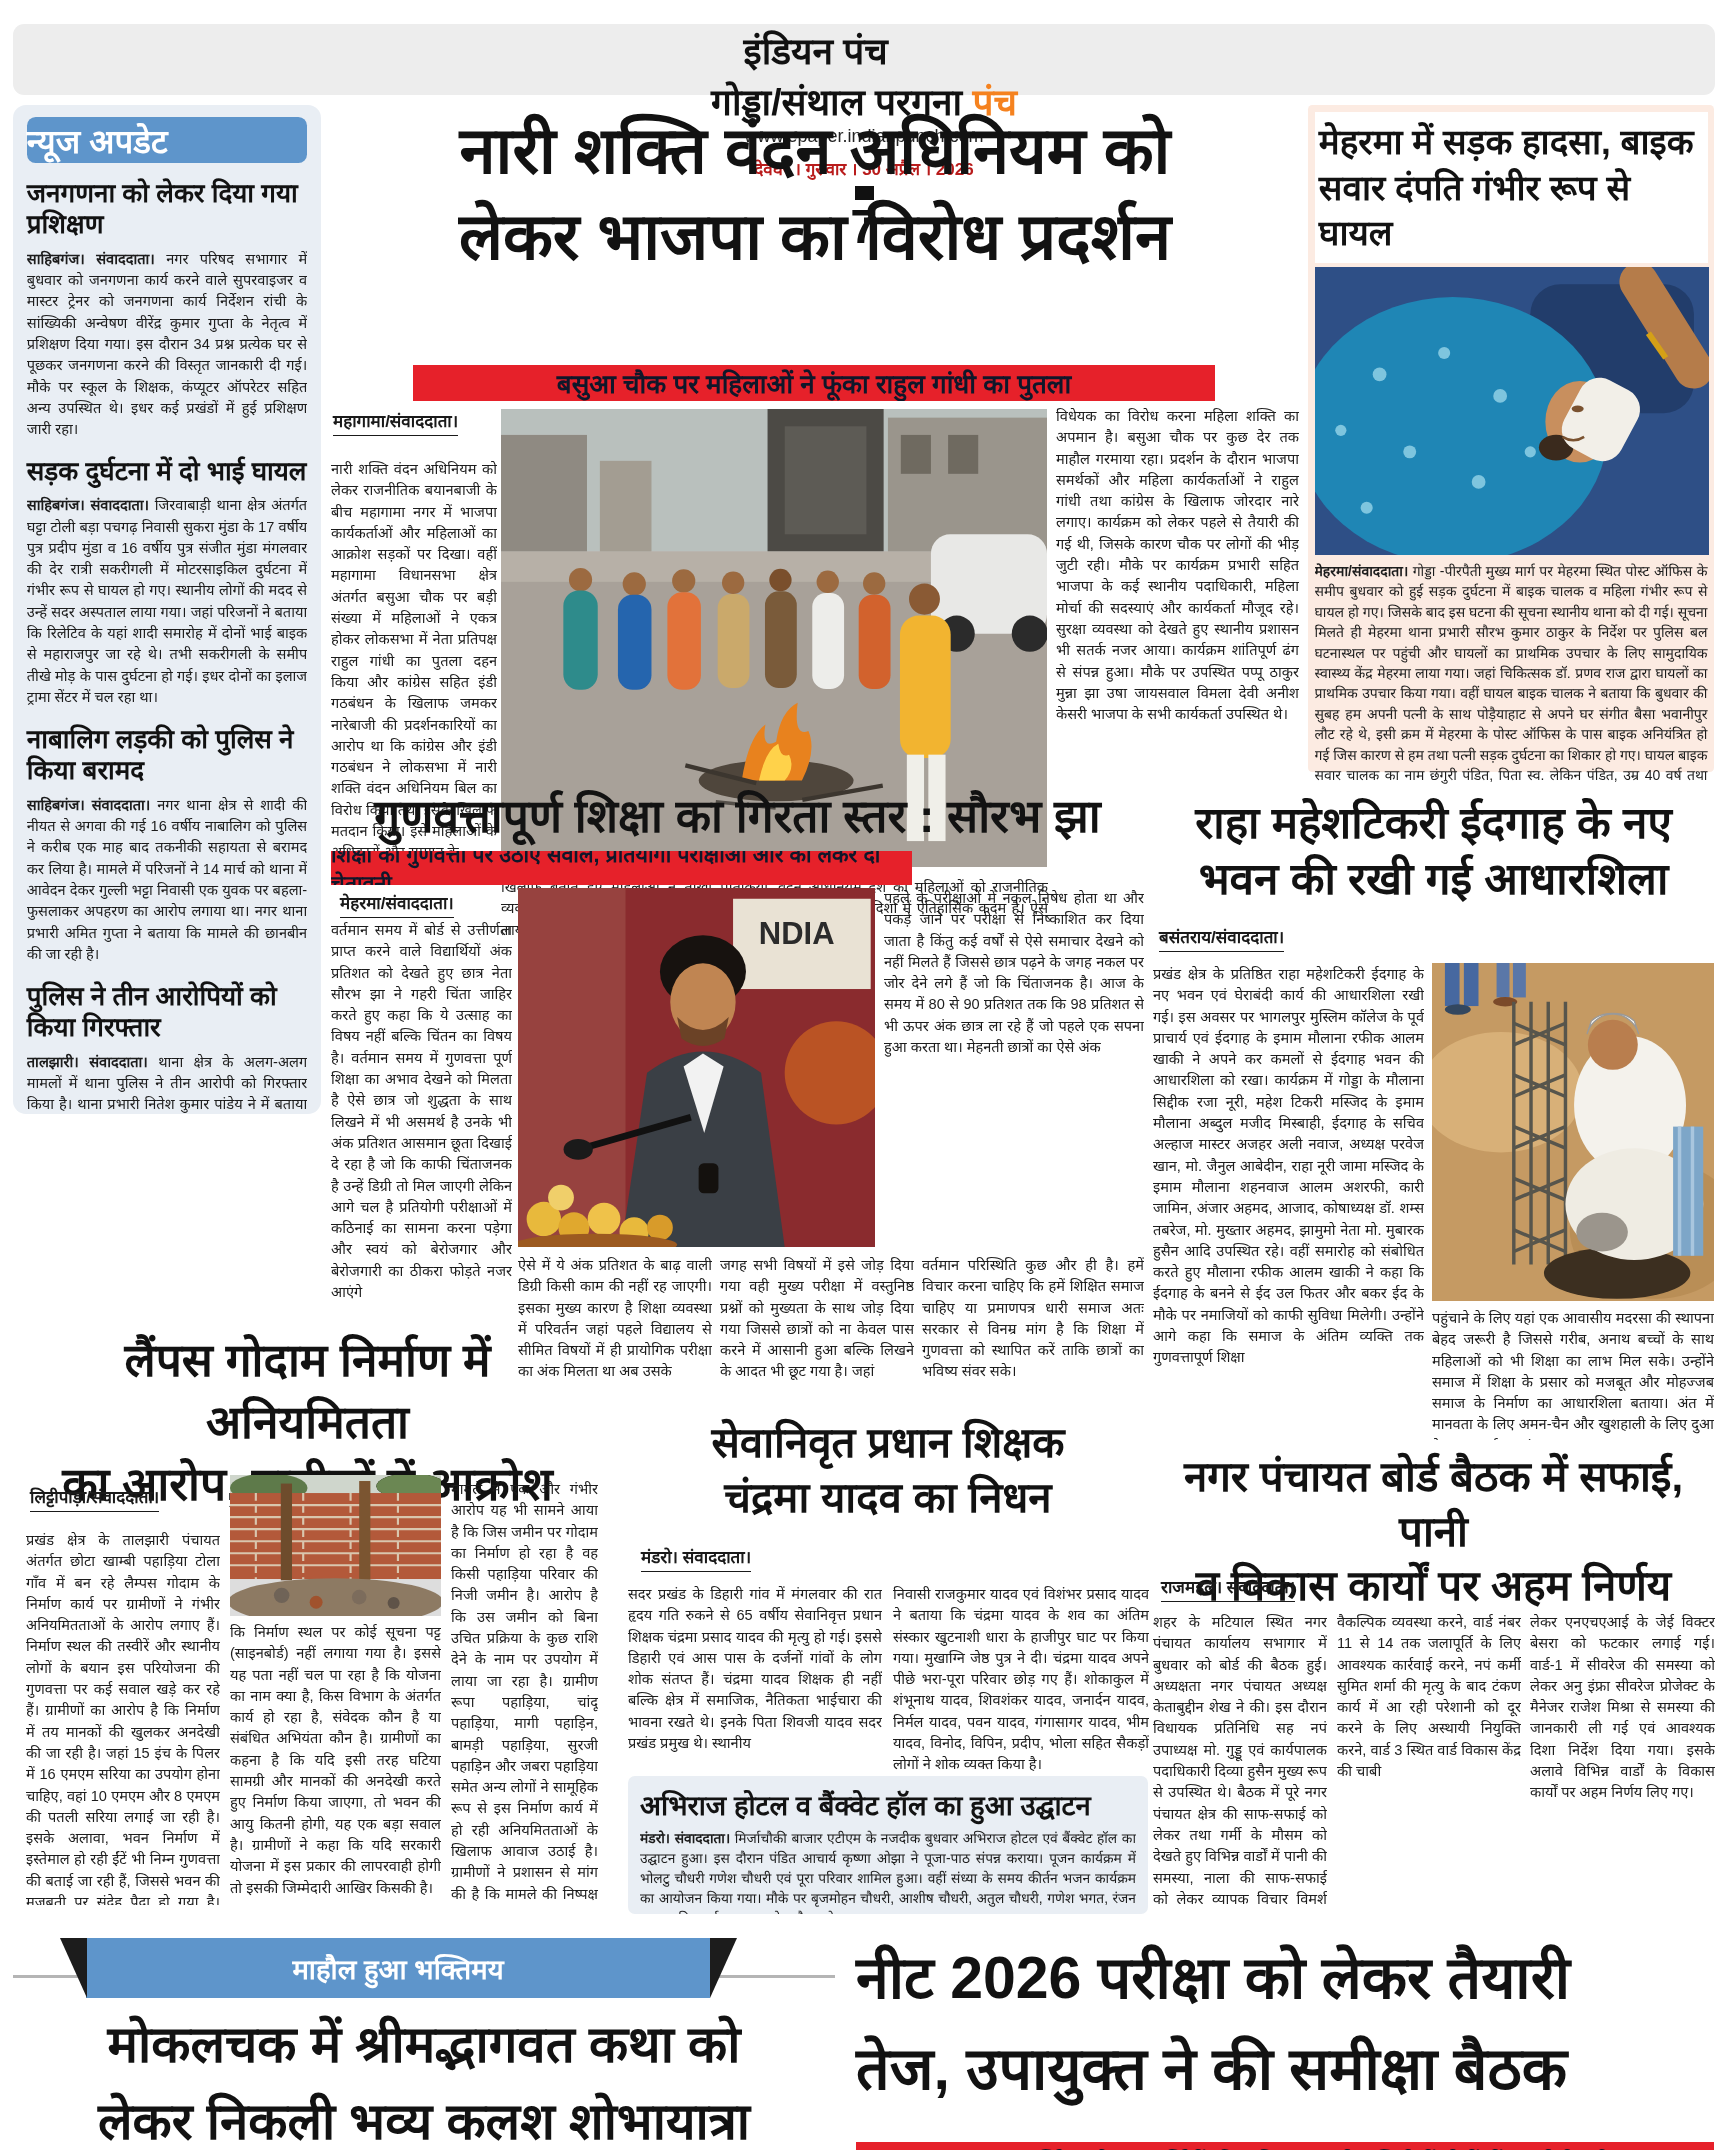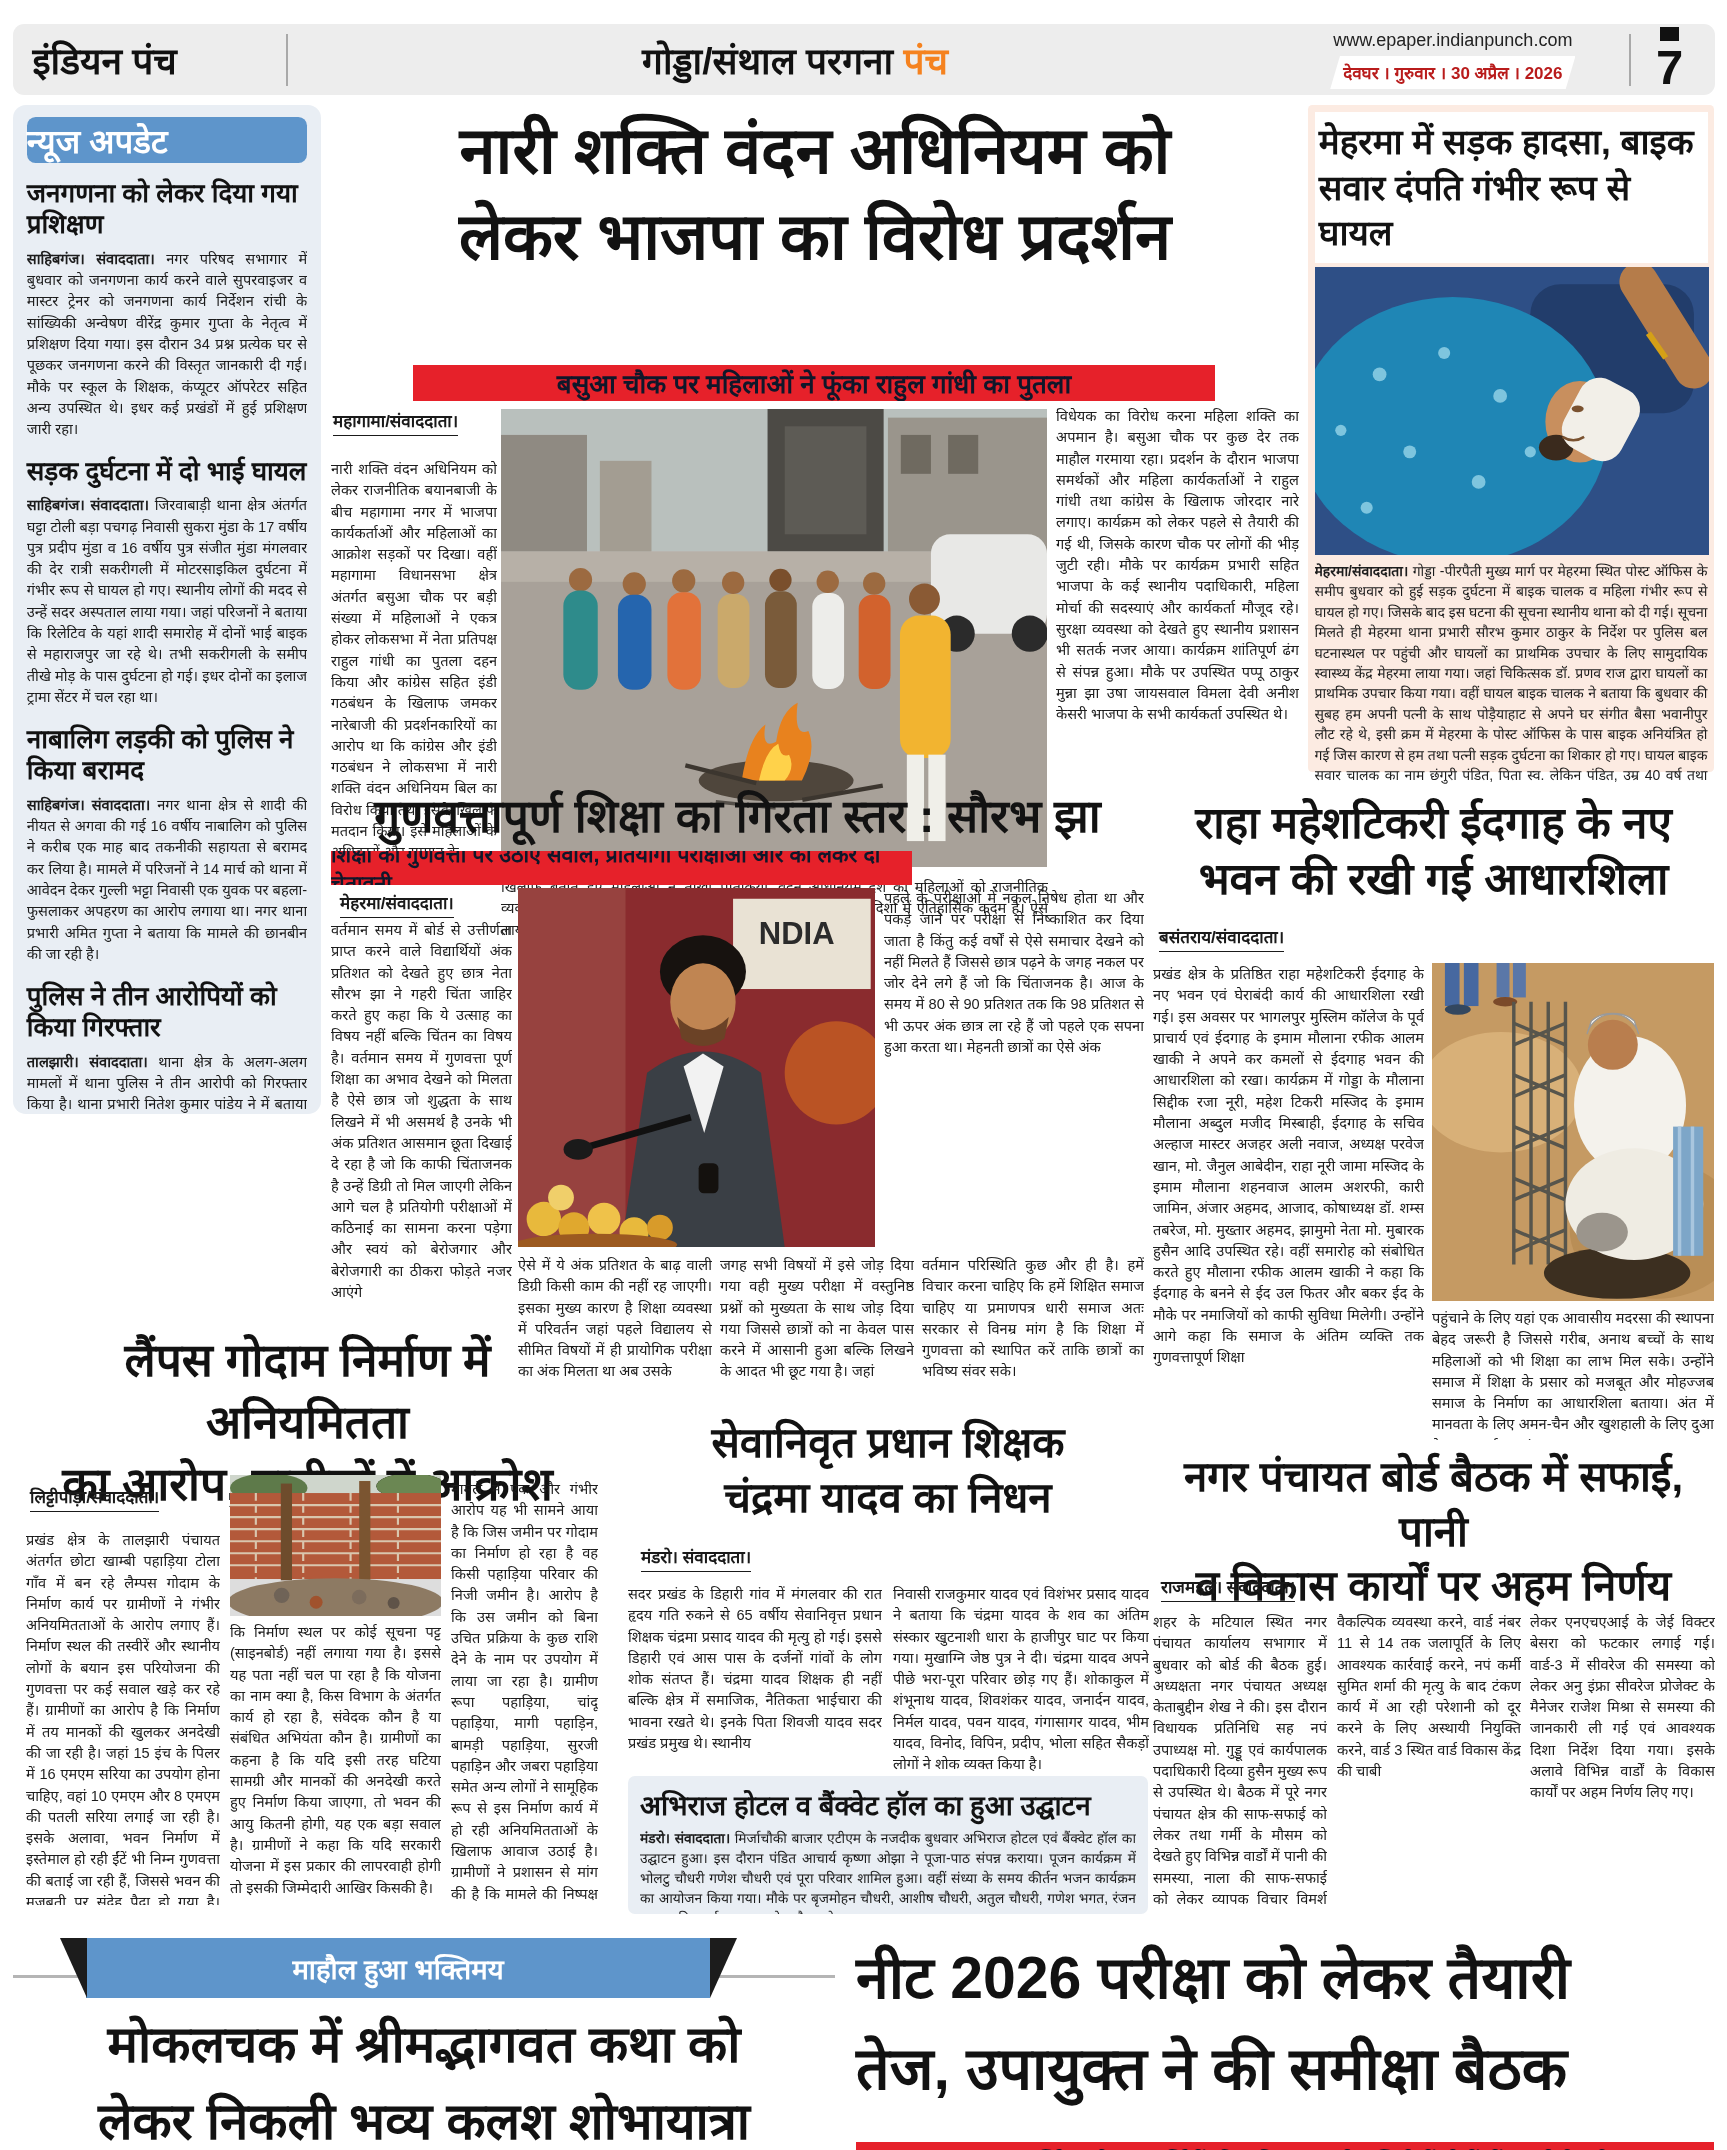--- a/index.html
+++ b/index.html
@@ -1,20 +1,20 @@
 <!DOCTYPE html>
 <html style="font-size:6.9px"><head>
 <meta charset="utf-8">
 <style>
   html,body{margin:0;padding:0;}
   body{
     width:1727px;height:2642px;position:relative;background:#ffffff;
     font-family:"Liberation Sans","DejaVu Sans",sans-serif;color:#1a1a1a;
   }
-  .abs{position:absolute;box-sizing:border-box;}
+  .abs{position:absolute;box-sizing:border-box;flex-direction:column;}
   .bt{font-size:14.6px;line-height:1.46;text-align:justify;overflow:hidden;color:#1c1c1c;}
   .bt .lead{font-weight:bold;}
   .byline{font-size:17px;font-weight:bold;display:inline-block;padding-bottom:3.4px;border-bottom:1.7px solid #1a1a1a;}
   .hl{font-weight:bold;color:#121212;}
   .center{text-align:center;}
   .redbar{background:#e6212a;color:#0f172a;font-weight:bold;display:flex;align-items:center;justify-content:center;overflow:hidden;}
   .photo{overflow:hidden;background:#ddd;}
   .photo svg{display:block;width:100%;height:100%;}
   .vr{width:1.3px;background:#a9a9a9;}
 </style>
@@ -356,21 +356,21 @@
 <div class="abs" style="left:1161px;top:1575px;">
   <span class="byline">राजमहल। संवाददाता।</span>
 </div>
 <div class="abs bt" style="left:1153px;top:1612px;width:174px;height:292px;">
   <span>शहर के मटियाल स्थित नगर पंचायत कार्यालय सभागार में बुधवार को बोर्ड की बैठक हुई। अध्यक्षता नगर पंचायत अध्यक्ष केताबुद्दीन शेख ने की। इस दौरान विधायक प्रतिनिधि सह नपं उपाध्यक्ष मो. गुड्डू एवं कार्यपालक पदाधिकारी दिव्या हुसैन मुख्य रूप से उपस्थित थे। बैठक में पूरे नगर पंचायत क्षेत्र की साफ-सफाई को लेकर तथा गर्मी के मौसम को देखते हुए विभिन्न वार्डों में पानी की समस्या, नाला की साफ-सफाई को लेकर व्यापक विचार विमर्श कर आवश्यक निर्णय लिया गया। इस दौरान कई प्रस्ताव लिए गए। जिसमें नाला निर्माण को लेकर नयाबाजार मोड़ तक एजेंसी के आगे नहीं आने पर</span>
 </div>
 <div class="abs bt" style="left:1337px;top:1612px;width:184px;height:292px;">
   <span>वैकल्पिक व्यवस्था करने, वार्ड नंबर 11 से 14 तक जलापूर्ति के लिए आवश्यक कार्रवाई करने, नपं कर्मी सुमित शर्मा की मृत्यु के बाद टंकण कार्य में आ रही परेशानी को दूर करने के लिए अस्थायी नियुक्ति करने, वार्ड 3 स्थित वार्ड विकास केंद्र की चाबी</span>
 </div>
 <div class="abs bt" style="left:1530px;top:1612px;width:185px;height:292px;">
-  <span>लेकर एनएचएआई के जेई विक्टर बेसरा को फटकार लगाई गई। वार्ड-3 में सीवरेज की समस्या को लेकर अनु इंफ्रा सीवरेज प्रोजेक्ट के मैनेजर राजेश मिश्रा से समस्या की जानकारी ली गई एवं आवश्यक दिशा निर्देश दिया गया। इसके अलावे विभिन्न वार्डों के विकास कार्यों पर अहम निर्णय लिए गए।</span>
+  <span>लेकर एनएचएआई के जेई विक्टर बेसरा को फटकार लगाई गई। वार्ड-1 में सीवरेज की समस्या को लेकर अनु इंफ्रा सीवरेज प्रोजेक्ट के मैनेजर राजेश मिश्रा से समस्या की जानकारी ली गई एवं आवश्यक दिशा निर्देश दिया गया। इसके अलावे विभिन्न वार्डों के विकास कार्यों पर अहम निर्णय लिए गए।</span>
 </div>
 
 <div class="abs" style="left:13px;top:1975px;width:822px;height:3px;background:#b5b5b5;"></div>
 <div class="abs" style="left:86px;top:1938px;width:624px;height:60px;background:#5e95cb;display:flex;align-items:center;justify-content:center;">
   <span style="color:#fff;font-size:27.5px;font-weight:bold;">माहौल हुआ भक्तिमय</span>
 </div>
 <div class="abs" style="left:60px;top:1938px;width:0;height:0;border-top:60px solid #1c1c1c;border-left:27px solid transparent;"></div>
 <div class="abs" style="left:710px;top:1938px;width:0;height:0;border-top:60px solid #1c1c1c;border-right:27px solid transparent;"></div>
 
 <div class="abs hl center" style="left:13px;top:2007px;width:822px;height:176px;font-size:51px;line-height:1.5;">

